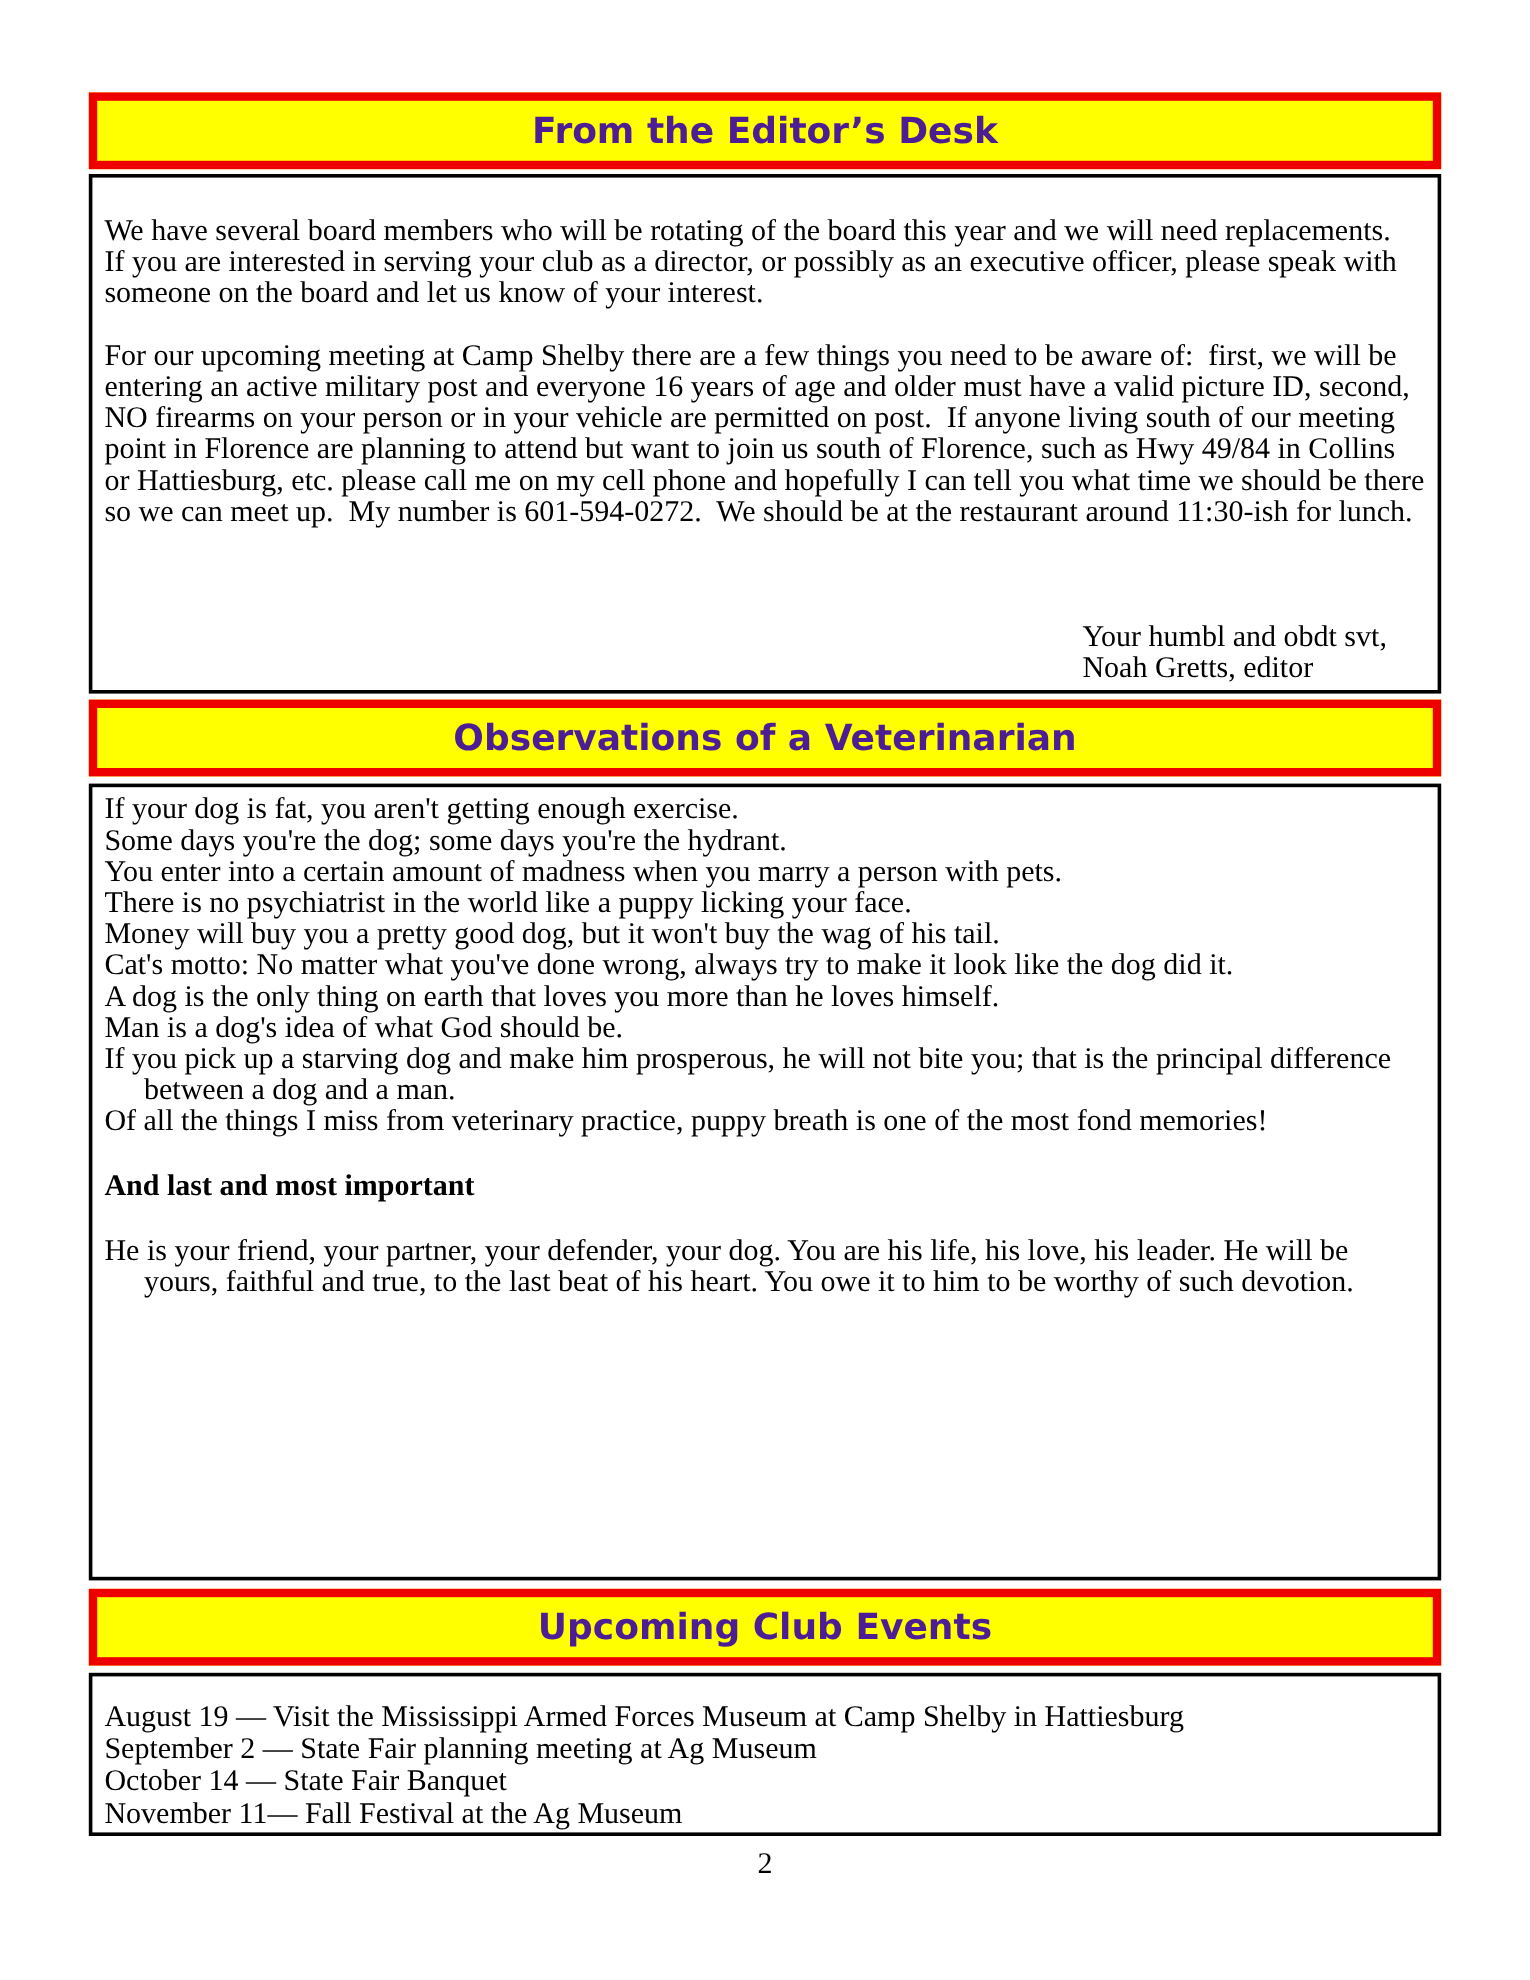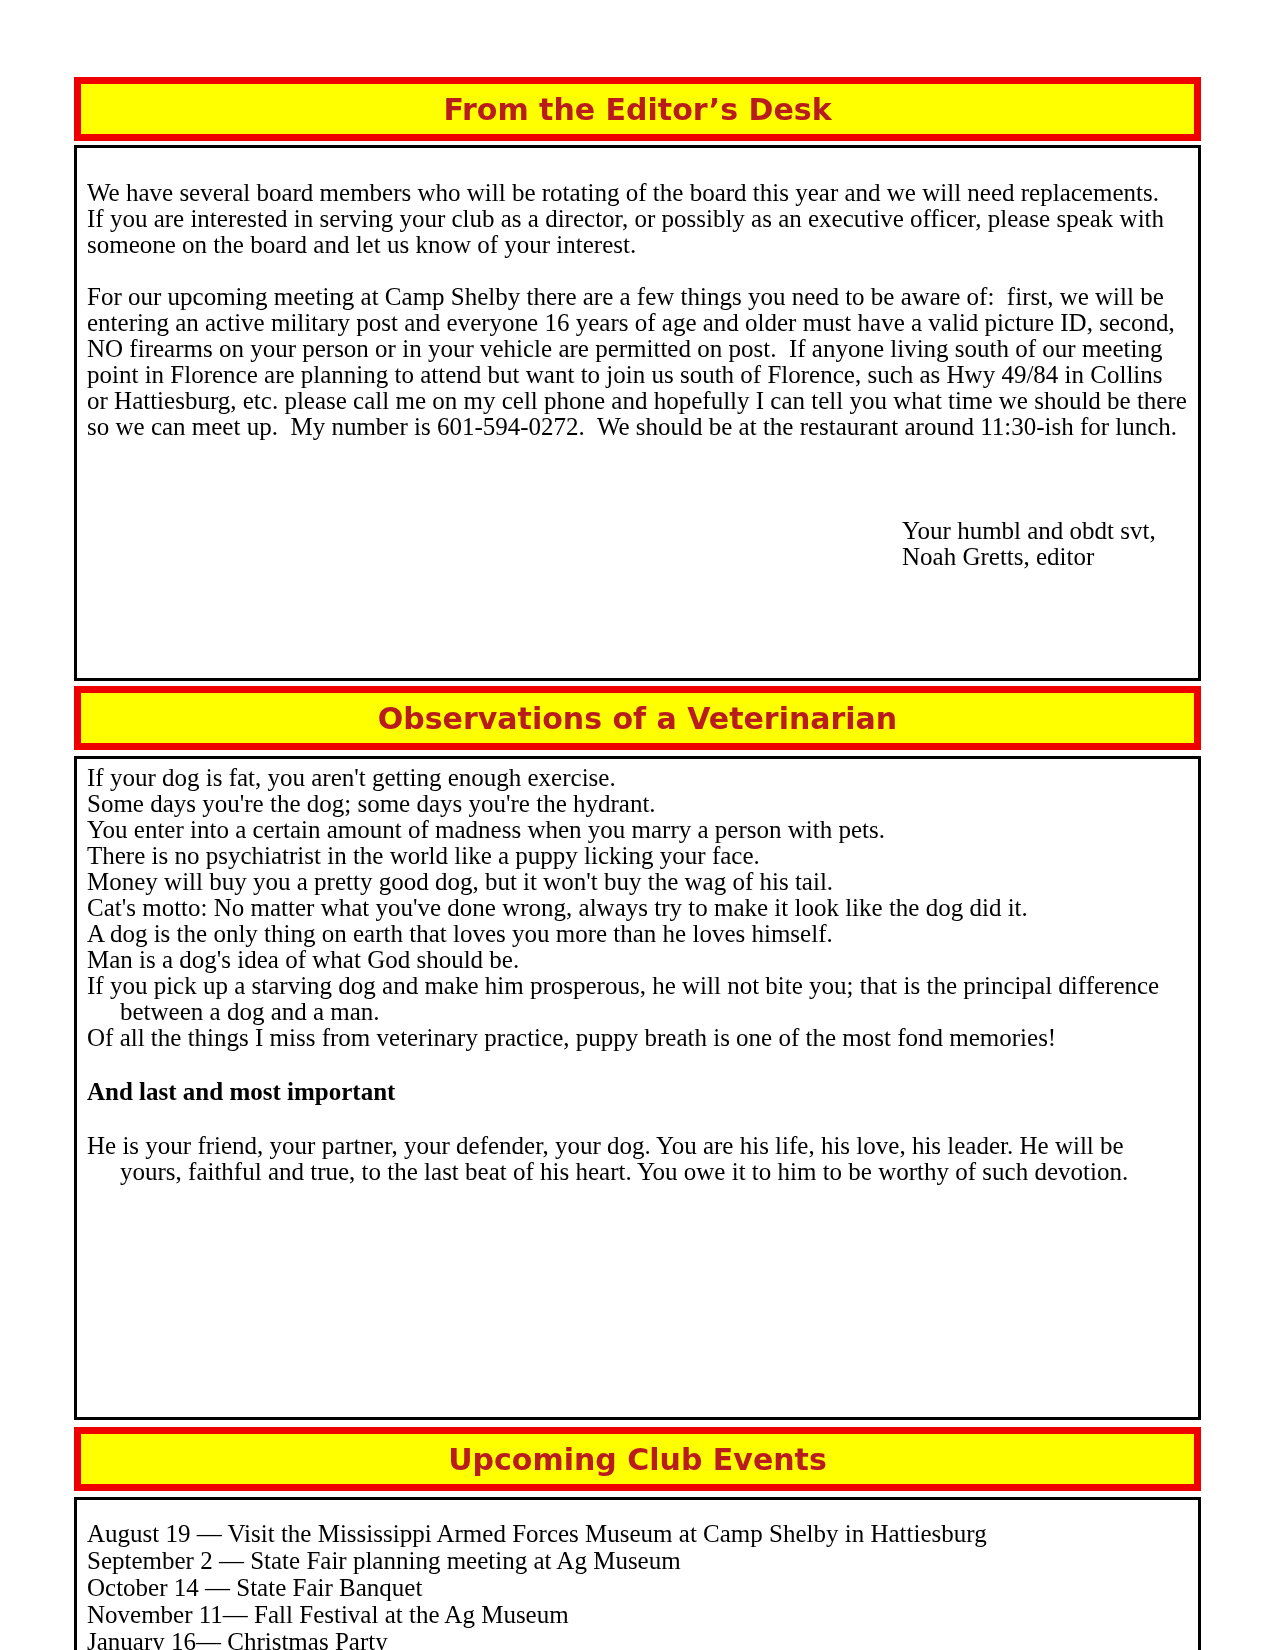--- a/index.html
+++ b/index.html
@@ -25,36 +25,36 @@
     border: 7px solid #ee0000;
     background: #ffff00;
     display: flex;
     align-items: center;
     justify-content: center;
   }
   .banner-title {
     font-family: "DejaVu Sans", sans-serif;
     font-weight: bold;
     font-size: 30px;
-    color: #b91c1c;
+    color: #4c1d95;
     letter-spacing: 0px;
     white-space: nowrap;
   }
   .box {
     box-sizing: border-box;
     border: 3px solid #000000;
     background: #ffffff;
     padding: 6px 10px;
     overflow: hidden;
     font-size: 25px;
     line-height: 26px;
   }
-  .box-editor { height: 536px; margin: 4px 0 5px 0; }
+  .box-editor { height: 433px; margin: 4px 0 5px 0; }
   .box-vet    { height: 664px; margin: 6px 0 7px 0; }
-  .box-events { height: 230px; margin: 6px 0 0 0; }
+  .box-events { height: 136px; margin: 6px 0 0 0; }
   .para {
     white-space: pre-wrap;
     margin: 26px 0 0 0;
   }
   .sig {
     margin-top: 78px;
     margin-left: 815px;
   }
   .hang {
     padding-left: 33px;

